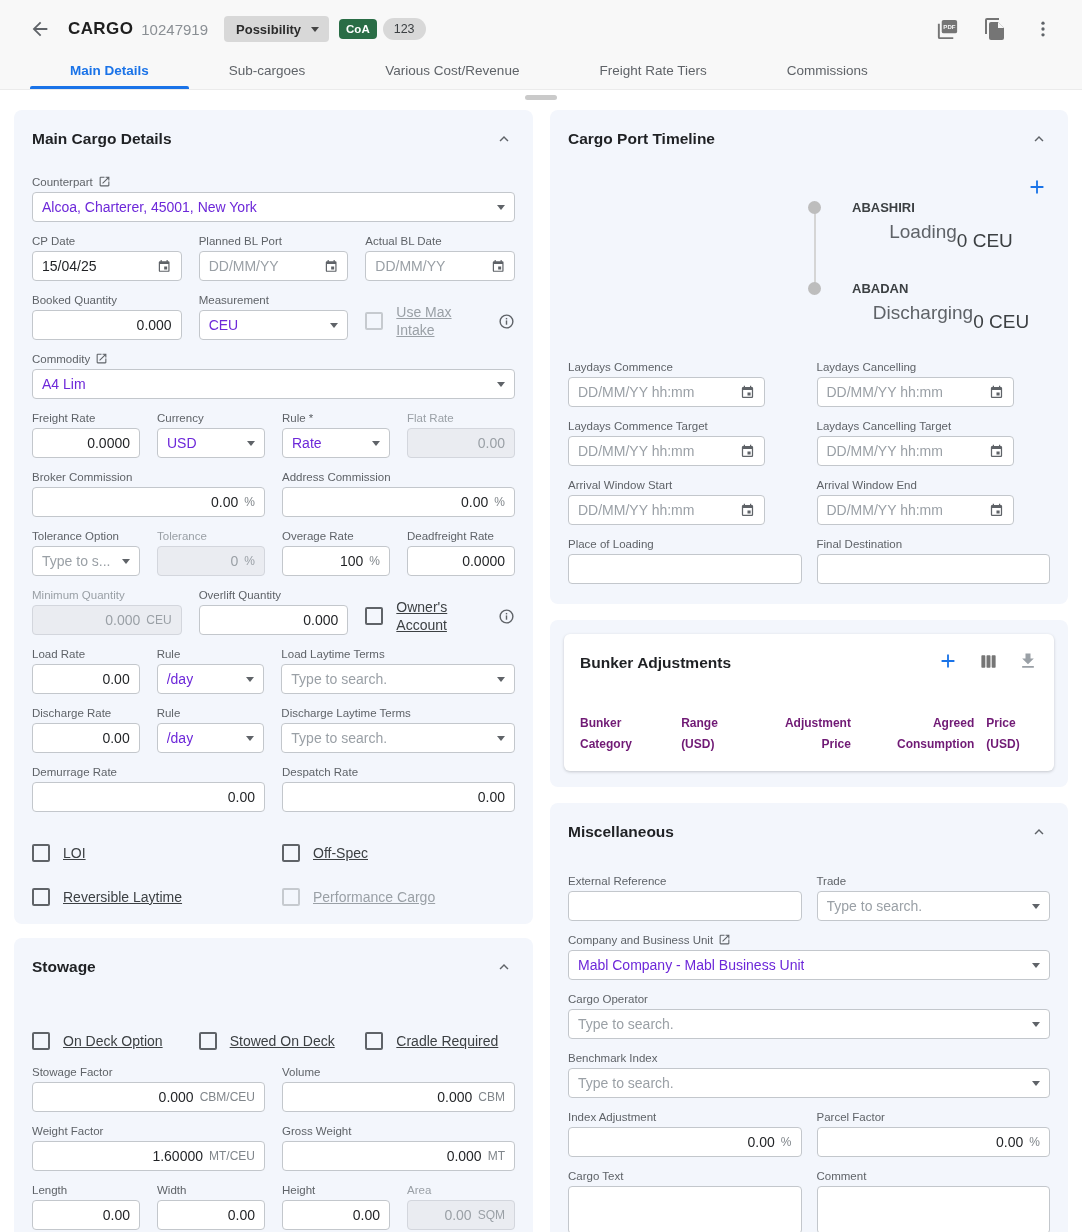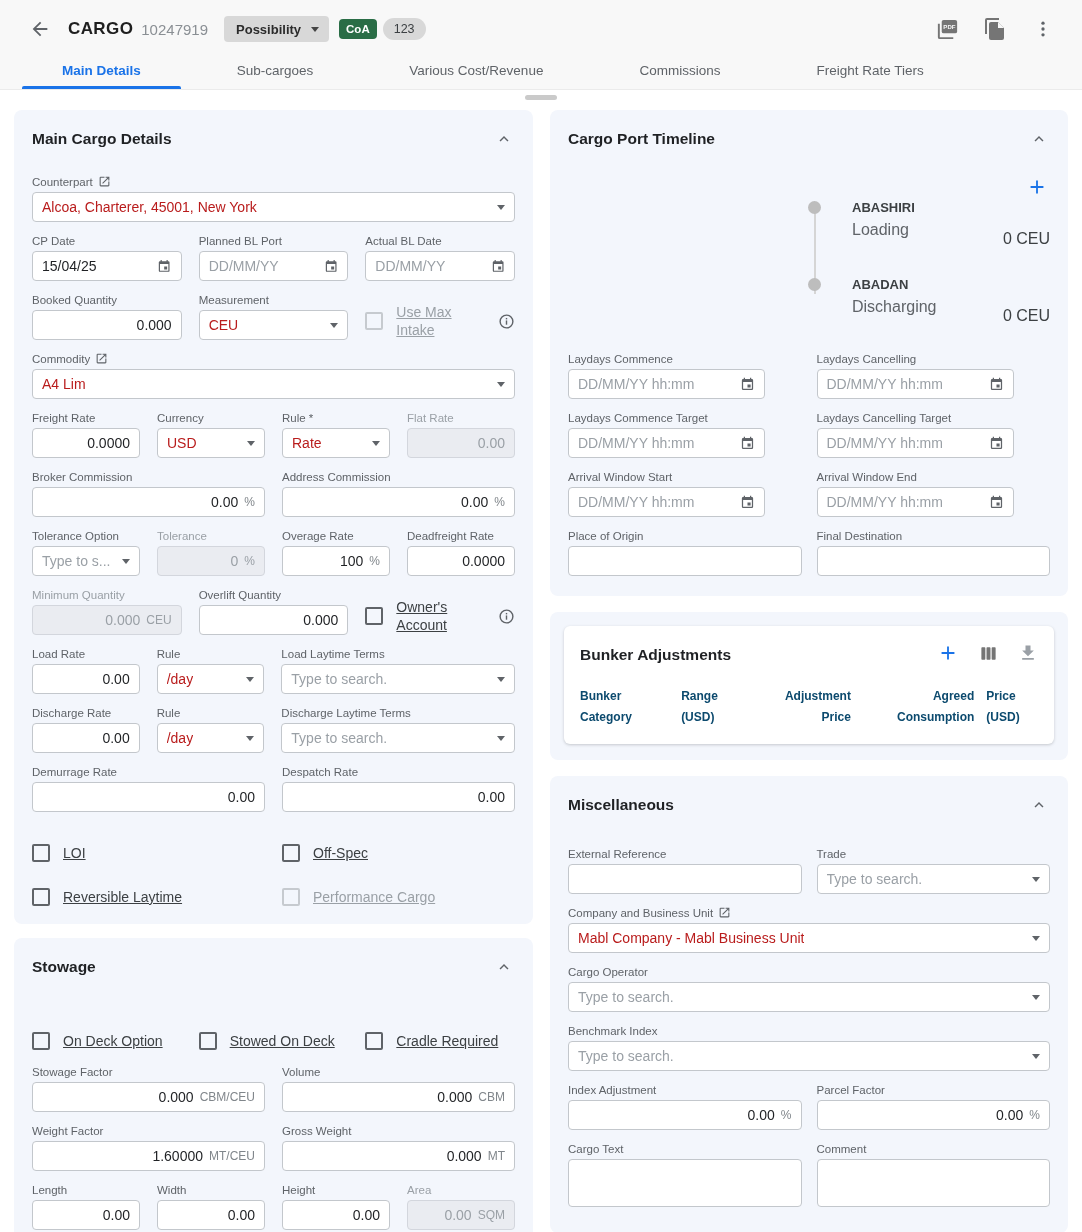--- a/index.html
+++ b/index.html
@@ -12,21 +12,21 @@
   .back { width:28px; height:28px; display:flex; align-items:center; justify-content:center; cursor:pointer; }
   .ttl { font-size:17px; font-weight:700; letter-spacing:.4px; color:#1f1f1f; margin-left:14px; }
   .cid { font-size:15px; color:#8a8f94; margin-left:8px; }
   .chip { margin-left:16px; background:#d8d8d8; border-radius:4px; height:26px; display:flex; align-items:center; padding:0 10px 0 12px; font-size:13px; font-weight:600; color:#2b2b2b; gap:10px; cursor:pointer; }
   .caret { width:0; height:0; border-left:4.5px solid transparent; border-right:4.5px solid transparent; border-top:5.5px solid #444; }
   .badge-coa { margin-left:10px; background:#2a6d46; color:#fff; font-size:11.5px; font-weight:700; border-radius:4px; padding:4px 7px; }
   .badge-cnt { margin-left:6px; background:#d8d8d8; color:#3c4043; font-size:12.5px; border-radius:12px; padding:4px 11px; }
   .hdr-icons { margin-left:auto; display:flex; align-items:center; gap:22px; }
   .hicon { width:26px; height:26px; display:flex; align-items:center; justify-content:center; cursor:pointer; }
 
-  .tabs { display:flex; align-items:stretch; height:37px; padding:0 8px 0 22px;gap:16px; }
+  .tabs { display:flex; align-items:stretch; height:37px; padding:0 8px 0 30px; }
   .tab { position:relative; display:flex; align-items:center; justify-content:center; padding:0 40px; font-size:13.5px; color:#5f6368; cursor:pointer; white-space:nowrap; }
   .tab.active { color:#1a73e8; font-weight:600; }
   .tab.active::after { content:""; position:absolute; left:0; right:0; bottom:0; height:3px; background:#1a73e8; border-radius:2px 2px 0 0; }
   .tab-more { margin-left:auto; display:flex; align-items:center; padding:0 6px; cursor:pointer; }
 
   .split-pill { position:absolute; left:525px; top:95px; width:32px; height:5px; border-radius:3px; background:#cacaca; cursor:col-resize; }
 
   
   .content { display:flex; gap:17px; padding:20px 14px 0 14px; align-items:flex-start; }
   .col-l { width:519px; display:flex; flex-direction:column; gap:14px; }
@@ -43,21 +43,21 @@
   .r4 { grid-template-columns:repeat(4,1fr); }
   .rwide { grid-template-columns:1fr 1fr 2.17fr; }
   .r2t { grid-template-columns:repeat(2,1fr); gap:15px; }
   .lbl { font-size:11.5px; color:#5f6368; margin-bottom:3px; display:flex; align-items:center; gap:5px; height:15px; }
   .ctrl { height:30px; background:#fff; border:1px solid #c3c7cc; border-radius:4px; display:flex; align-items:center; padding:0 9px; gap:6px; }
   .ctrl input.bare { border:none; outline:none; background:transparent; width:100%; min-width:0; font-family:inherit; font-size:14px; color:#1f2124; }
   .ctrl input.bare::placeholder { color:#9aa0a6; }
   .num input.bare { text-align:right; }
   .unit { font-size:12px; color:#80868b; flex:none; }
   .sel { cursor:pointer; justify-content:space-between; }
-  .sel .val { font-size:14px; color:#b91c1c; overflow:hidden; white-space:nowrap; text-overflow:ellipsis; }
+  .sel .val { font-size:14px; color:#6d28d9; overflow:hidden; white-space:nowrap; text-overflow:ellipsis; }
   .sel .val.ph { color:#9aa0a6; }
   .dis .ctrl, .ctrl.dis { background:#eaecf1; border-color:#d3d6dd; }
   .dis .lbl { color:#9aa0a6; }
   .dis .ctrl input.bare, .ctrl.dis input.bare, .dis .unit { color:#9aa0a6; }
   .fld.dtsm .ctrl { width:197px; }
   textarea.ta { width:100%; height:48px; resize:none; background:#fff; border:1px solid #c3c7cc; border-radius:4px; outline:none; font-family:inherit; font-size:14px; padding:6px 9px; color:#1f2124; }
 
   
   .cbrow { display:grid; gap:17px; align-items:center; }
   .cbwrap { display:flex; align-items:center; gap:13px; }
@@ -70,31 +70,31 @@
   .info-spacer { margin-left:auto; }
 
   
   .tl-addrow { display:flex; justify-content:flex-end; margin:26px 2px 2px 0; }
   .tl-block { padding-left:240px; margin-bottom:26px; }
   .tl-item { position:relative; padding-left:44px; min-height:40px; margin-bottom:29px; }
   .tl-item:last-child { margin-bottom:0; }
   .tl-dot { position:absolute; left:0; top:1px; width:13px; height:13px; border-radius:50%; background:#bdbdbd; z-index:1; }
   .tl-line { position:absolute; left:5.5px; top:10px; width:2px; height:84px; background:#d5d5d5; }
   .tl-name { font-size:13px; font-weight:700; color:#3c4043; margin-bottom:6px; }
-  .tl-sub { display:flex; justify-content:space-between; font-size:16px; }
+  .tl-sub { display:flex; justify-content:center; font-size:19px; }
   .tl-func { color:#5f6368; }
   .tl-qty { color:#3c4043;margin-top:9px; }
 
   
   .bunker-outer { background:#f3f6fc; border-radius:8px; padding:14px 14px 16px 14px; }
   .bunker-card { background:#fff; border-radius:6px; box-shadow:0 1px 3px rgba(60,64,67,.25); padding:16px; }
   .bunker-hd { display:flex; align-items:flex-end; }
   .bunker-icons { margin-left:auto; display:flex; align-items:center; gap:20px; }
   .bunker-cols { display:grid; grid-template-columns:1fr .72fr 1.05fr 1.25fr .58fr; gap:12px; margin-top:22px; }
-  .bcol { font-size:12px; font-weight:700; color:#0c4a6e; line-height:1.75; }
+  .bcol { font-size:12px; font-weight:700; color:#701a75; line-height:1.75;margin-top:19px; }
   .bcol.ar { text-align:right; }
 
   .icon-btn { cursor:pointer; display:flex; align-items:center; justify-content:center; }
 </style>
 </head>
 <body>
 
 <div class="hdr">
   <div class="hdr-top">
     <div class="back">
@@ -131,22 +131,22 @@
             <circle cx="12" cy="12" r="2"></circle>
             <circle cx="12" cy="19" r="2"></circle>
           </svg>
       </div>
     </div>
   </div>
   <div class="tabs">
     <div class="tab active">Main Details</div>
     <div class="tab">Sub-cargoes</div>
     <div class="tab">Various Cost/Revenue</div>
+    <div class="tab">Freight Rate Tiers</div>
     <div class="tab">Commissions</div>
-    <div class="tab">Freight Rate Tiers</div>
     <div class="tab-more">
       
     </div>
   </div>
 </div>
 <div class="split-pill"></div>
 
 <div class="content">
 
   <div class="col-l">
@@ -613,21 +613,21 @@
             <input class="bare" placeholder="DD/MM/YY hh:mm" style="">
             <svg class="icon-btn" width="17" height="17" viewBox="0 0 24 24" fill="#5f6368">
                 <path d="M17 12h-5v5h5v-5zM16 1v2H8V1H6v2H5a2 2 0 0 0-2 2v14a2 2 0 0 0 2 2h14a2 2 0 0 0 2-2V5a2 2 0 0 0-2-2h-1V1h-2zm3 18H5V8h14v11z"></path>
               </svg>
           </div>
         </div>
       </div>
 
       <div class="row r2t" style="margin-bottom:2px;">
         <div class="fld">
-          <div class="lbl">Place of Origin</div>
+          <div class="lbl">Place of Loading</div>
           <div class="ctrl">
               <input class="bare" style="">
             </div>
         </div>
         <div class="fld">
           <div class="lbl">Final Destination</div>
           <div class="ctrl">
               <input class="bare" style="">
             </div>
         </div>

